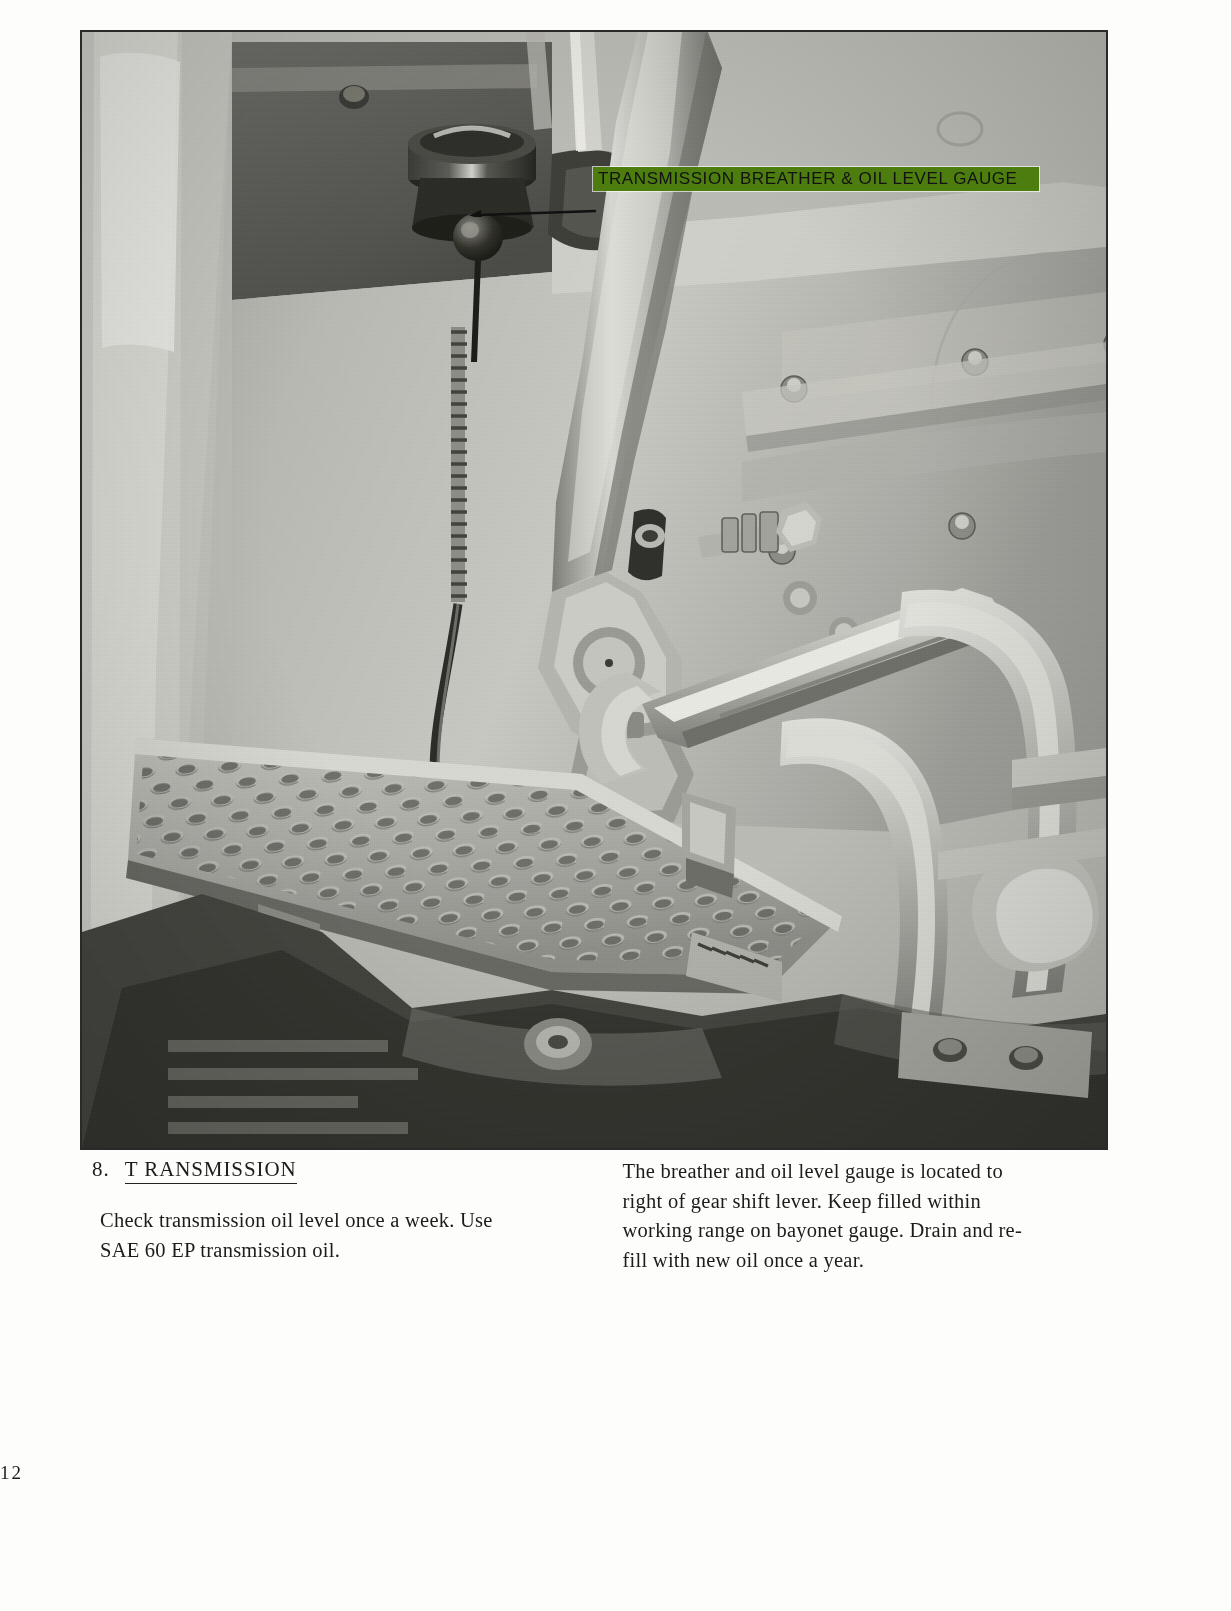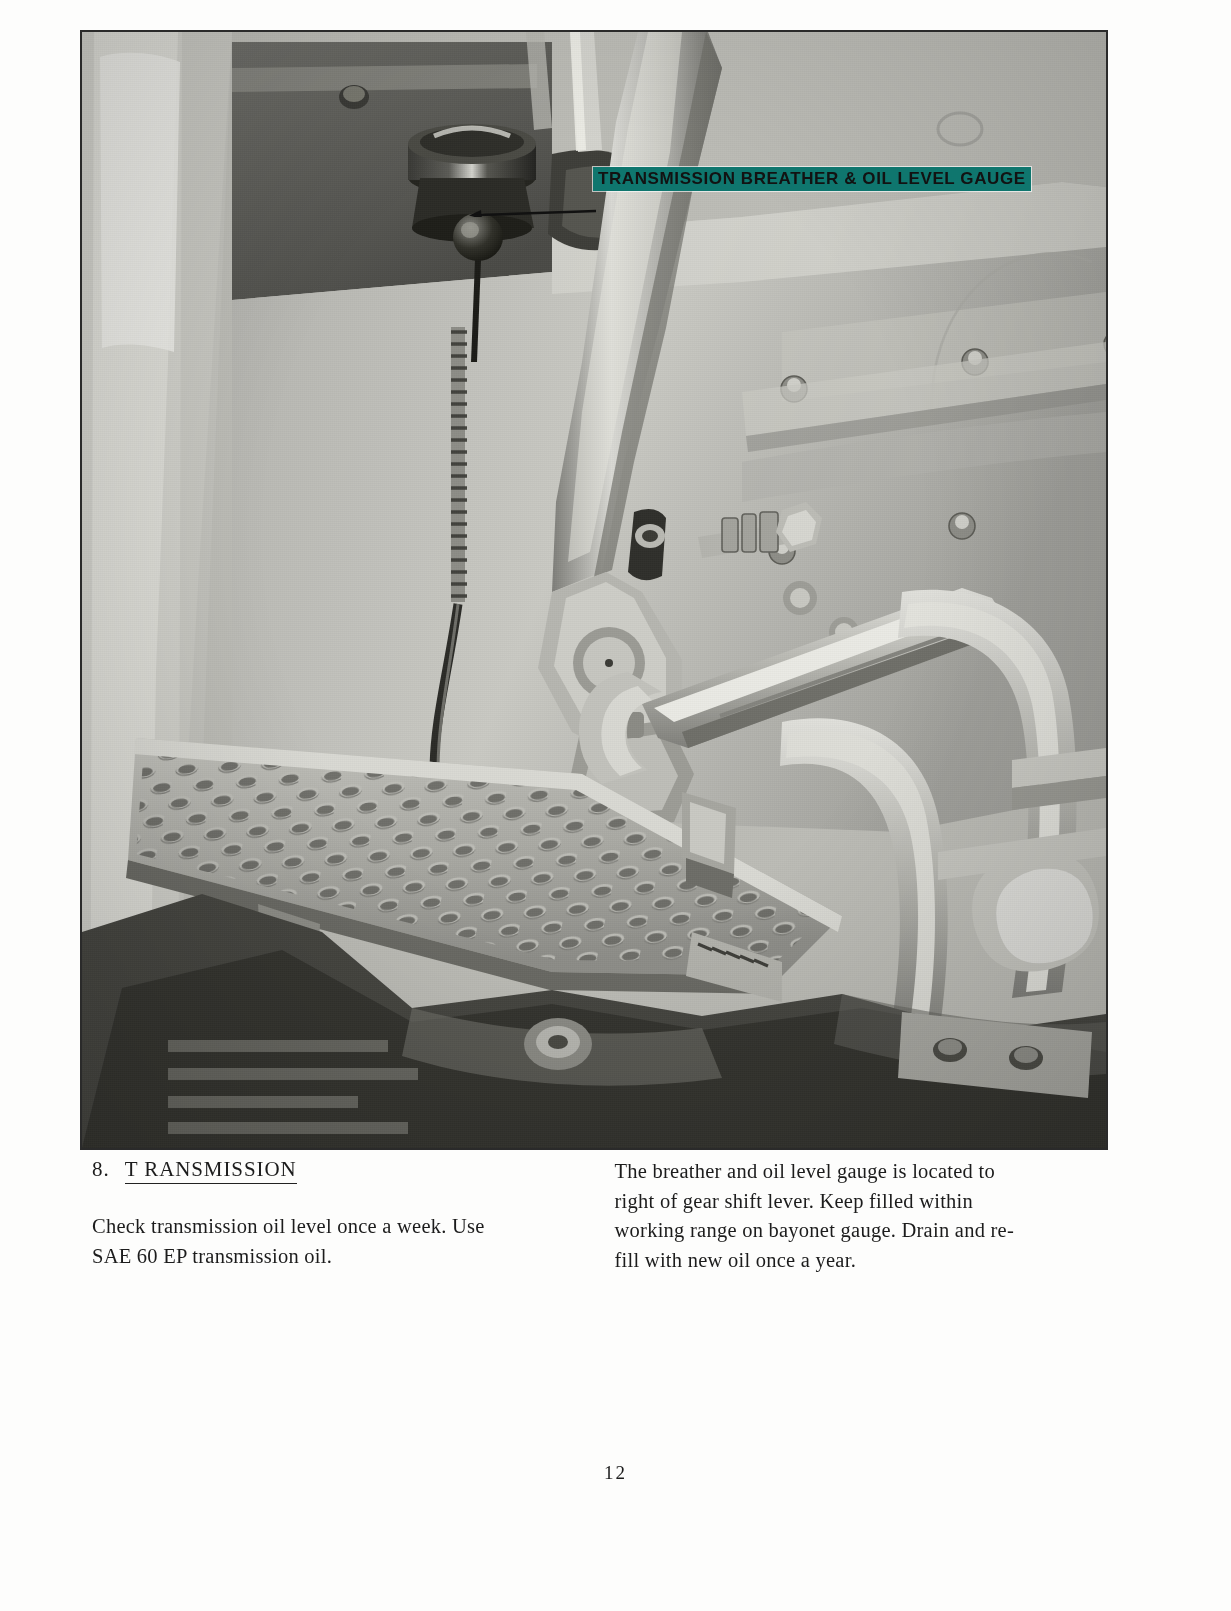--- a/index.html
+++ b/index.html
@@ -56,27 +56,27 @@
   .vignette {
     position: absolute; inset: 0; pointer-events: none;
     background: radial-gradient(ellipse at 50% 45%, rgba(0,0,0,0) 45%, rgba(0,0,0,.16) 100%);
   }
 
   
   .callout {
     position: absolute;
     left: 511px;
     top: 135px;
-    background: #0f766e;
+    background: #4d7c0f;
     color: #121212;
     font-family: "Liberation Sans", sans-serif;
     font-size: 17px;
-    font-weight: 700;
+    font-weight: 400;
     letter-spacing: .6px;
-    padding: 3px 5px 3px 5px;
+    padding: 3px 21px 3px 5px;
     white-space: nowrap;
     line-height: 1.05;
     box-shadow: 0 0 0 1px rgba(255,255,255,.65);
   }
   .leader {
     position: absolute;
     left: 387px;
     top: 177px;
     width: 127px;
     height: 8px;
@@ -91,47 +91,47 @@
     width: 1030px;
     display: flex;
     gap: 26px;
   }
   .col { width: 501px; }
   .col-right { width: 512px; }
 
   .heading {
     font-size: 21px;
     letter-spacing: .5px;
-    margin: 0 0 30px 0;
+    margin: 0 0 24px 0;
     white-space: nowrap;
   }
   .heading .num { letter-spacing: 1px; }
   .heading .title {
     border-bottom: 1.6px solid #222;
     padding-bottom: 2px;
     margin-left: 15px;
     letter-spacing: .9px;
   }
 
   p.body {
     font-size: 20.5px;
     line-height: 1.45;
-    margin: 0;
+    margin: 8px;
     letter-spacing: .25px;
     white-space: pre-line;
   }
   p.body.right { margin-top: 0; }
 
   
   .pagenum {
     position: absolute;
     left: 0;
     right: 0;
     top: 1462px;
-    text-align: center;
+    text-align: left;
     font-size: 19px;
     letter-spacing: 2px;
   }
 </style>
 </head>
 <body>
 
 <div class="page">
 
   <div class="figure">

